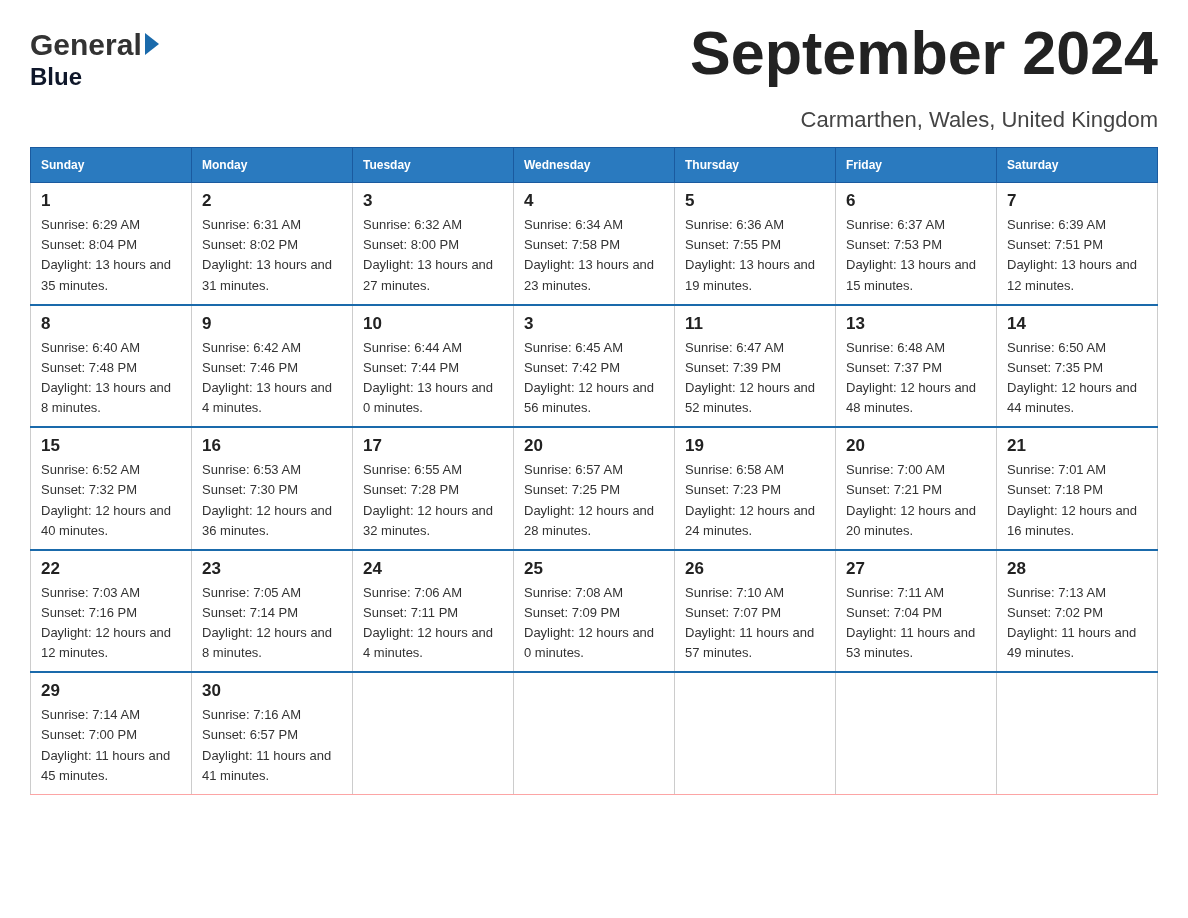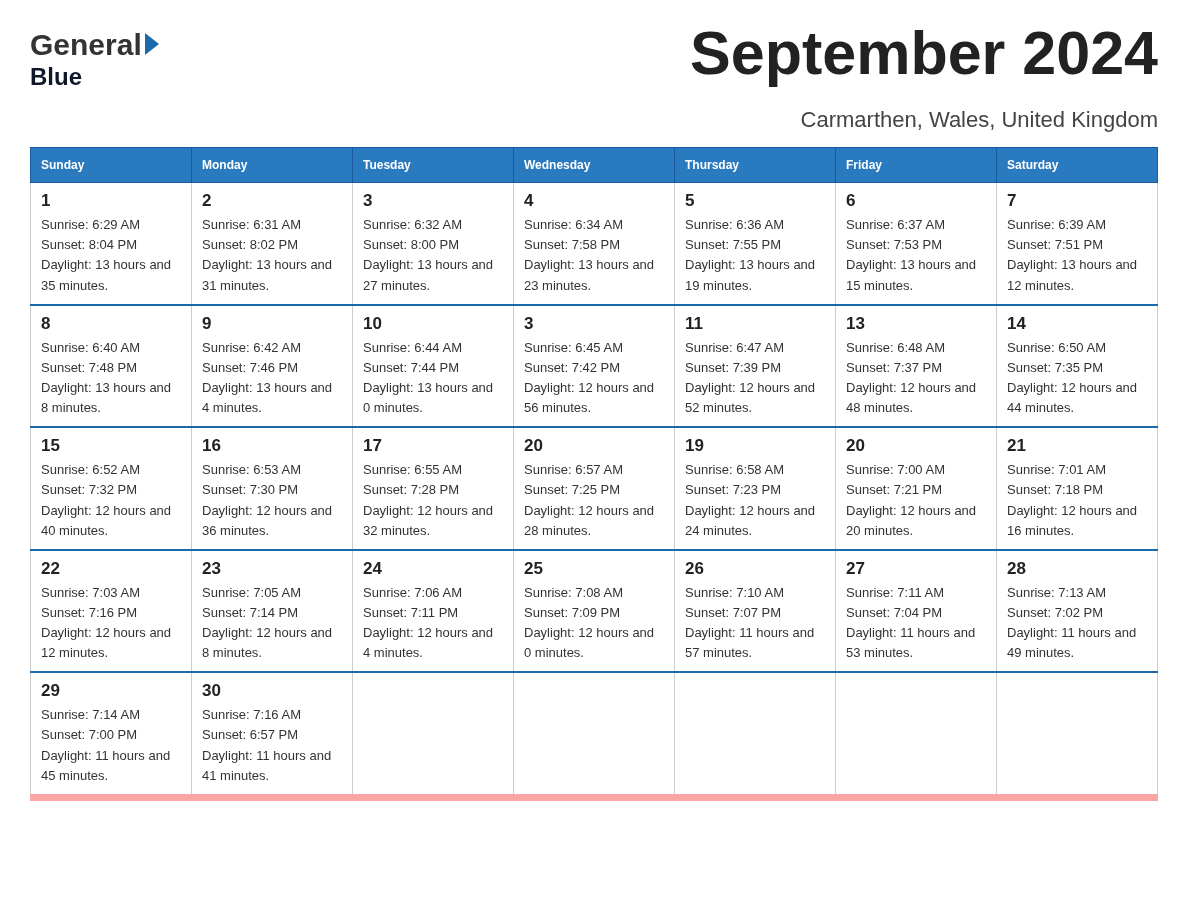--- a/index.html
+++ b/index.html
@@ -74,21 +74,21 @@
     .empty-cell {
       background: #fff;
     }
     tr:not(:last-child) td {
       border-bottom: 2px solid #1a6aab;
     }
     .calendar-table tbody tr td {
       border-bottom: 1px solid #ccc;
     }
     .calendar-table tbody tr:last-child td {
-      border-bottom: 7px solid #fca5a5;
+      border-bottom: 1px solid #fca5a5;
     }
     
     .row-sep td {
       border-top: 2px solid #1a6aab !important;
     }
   </style>
 </head>
 <body>
 
 <div class="header-area">

